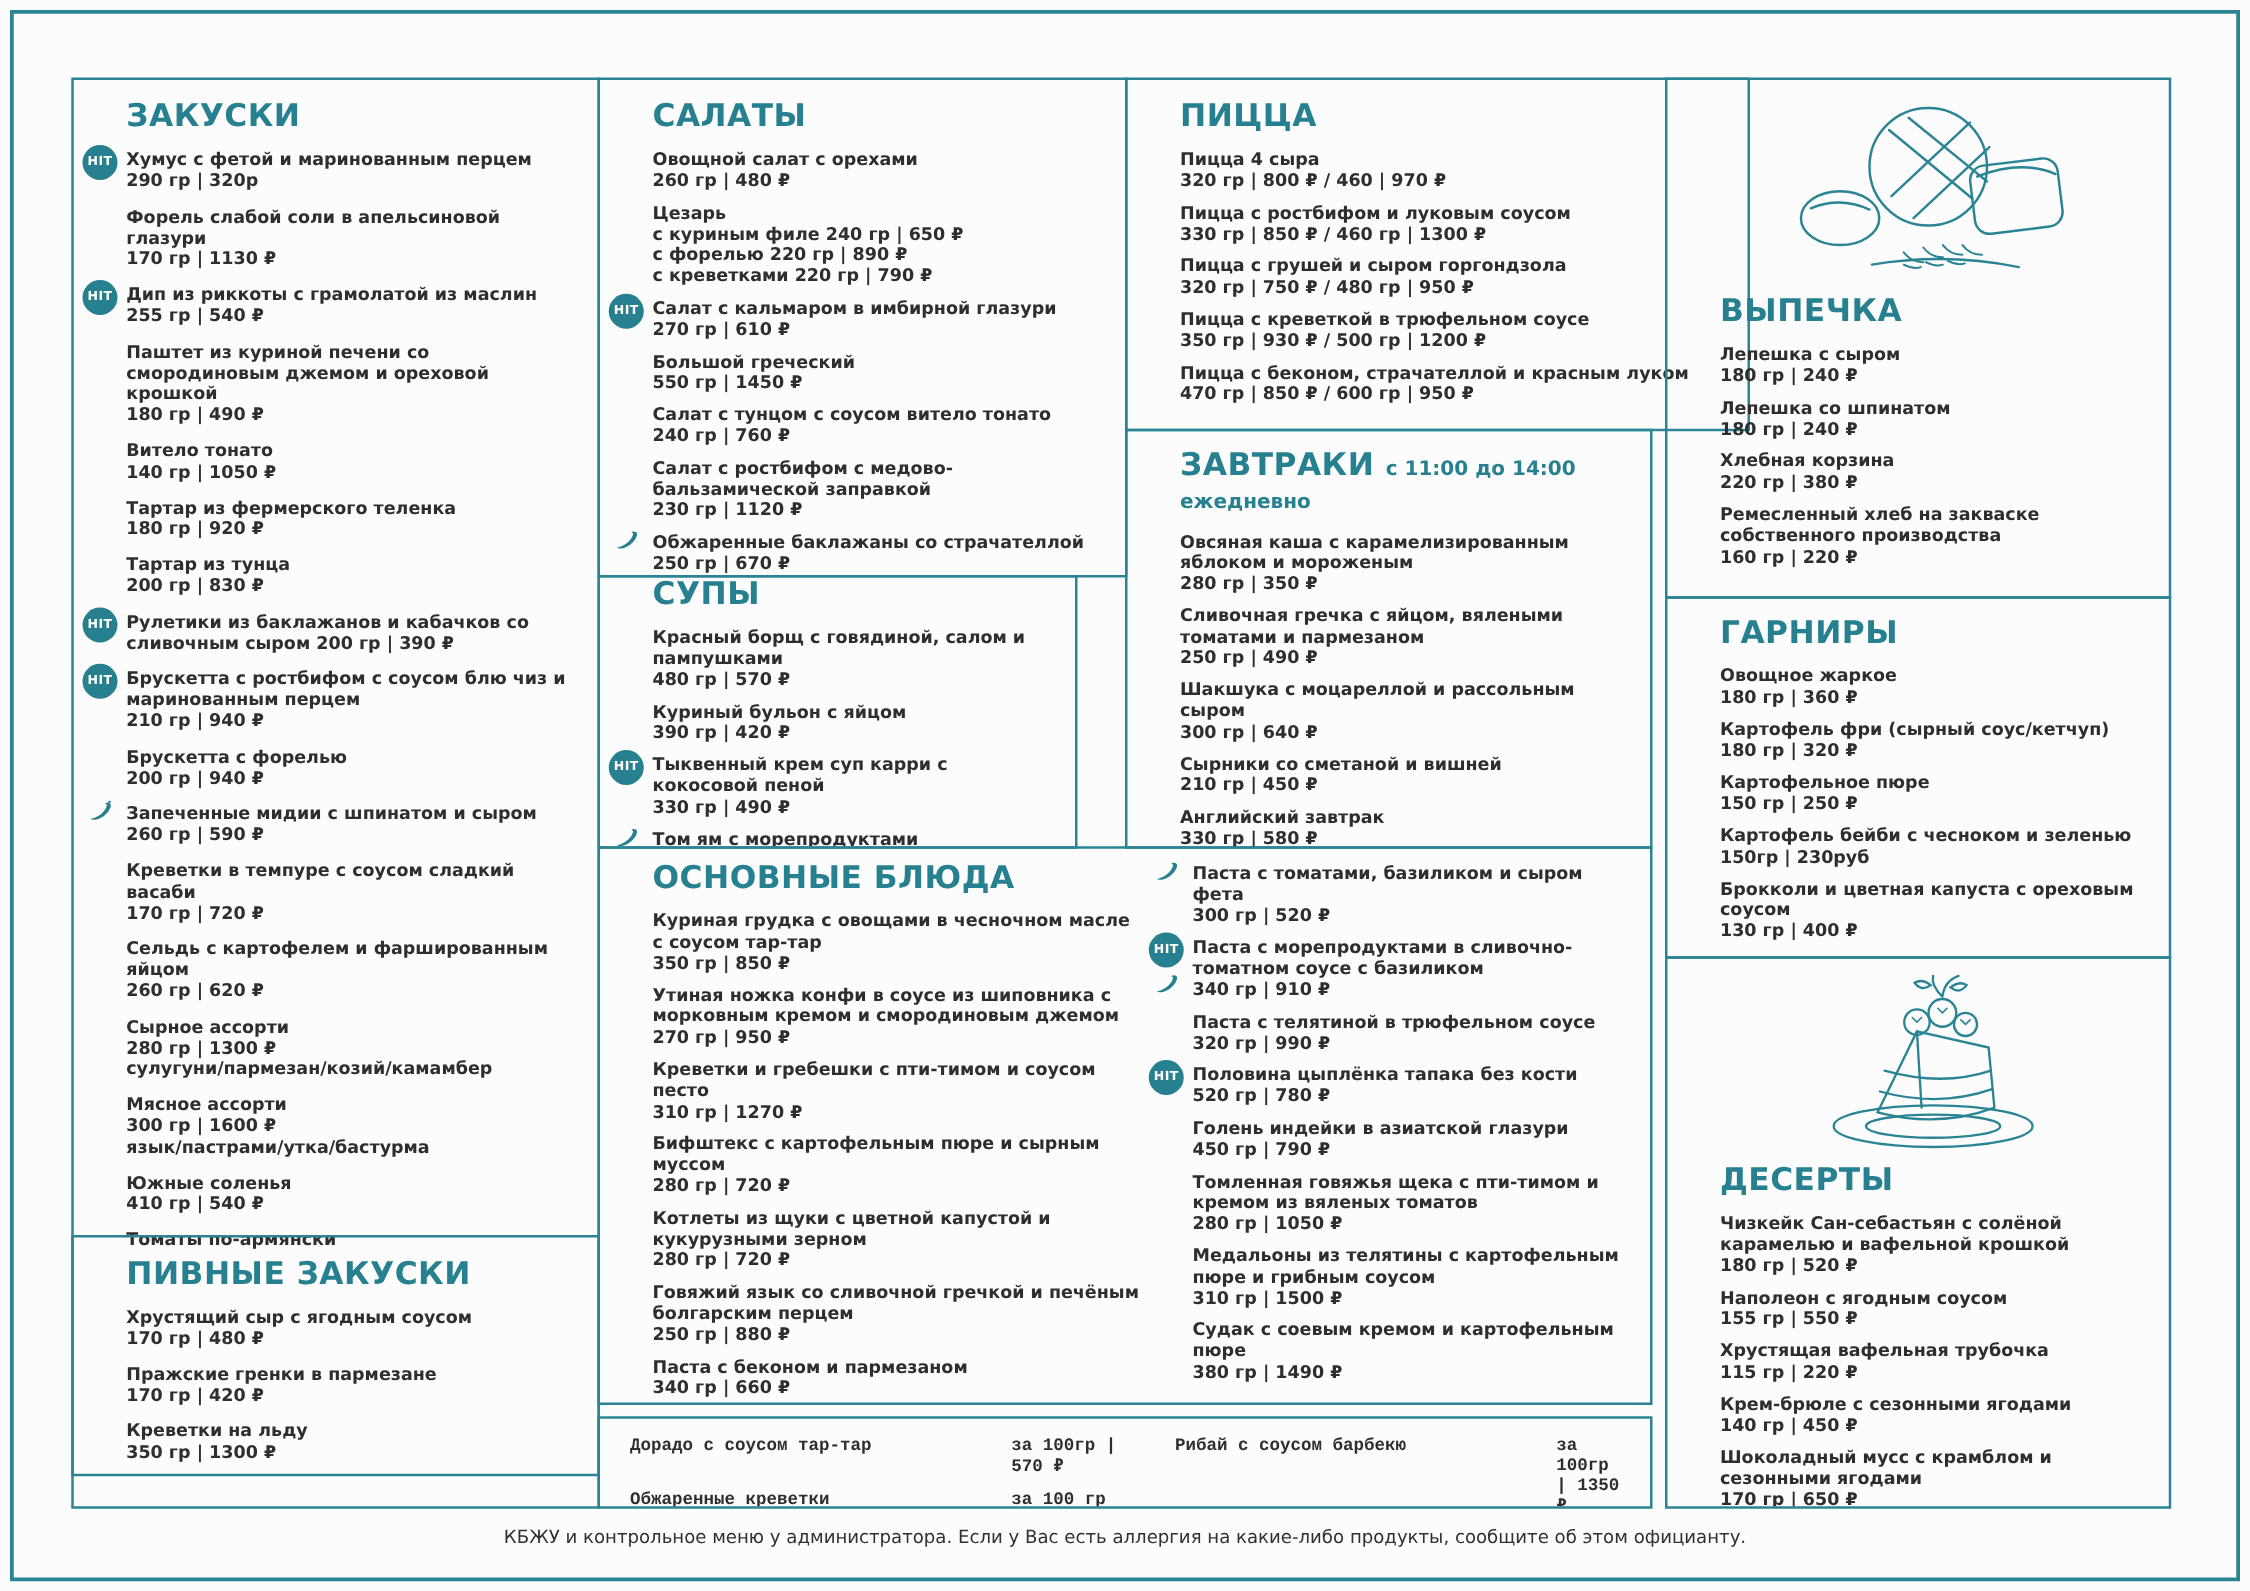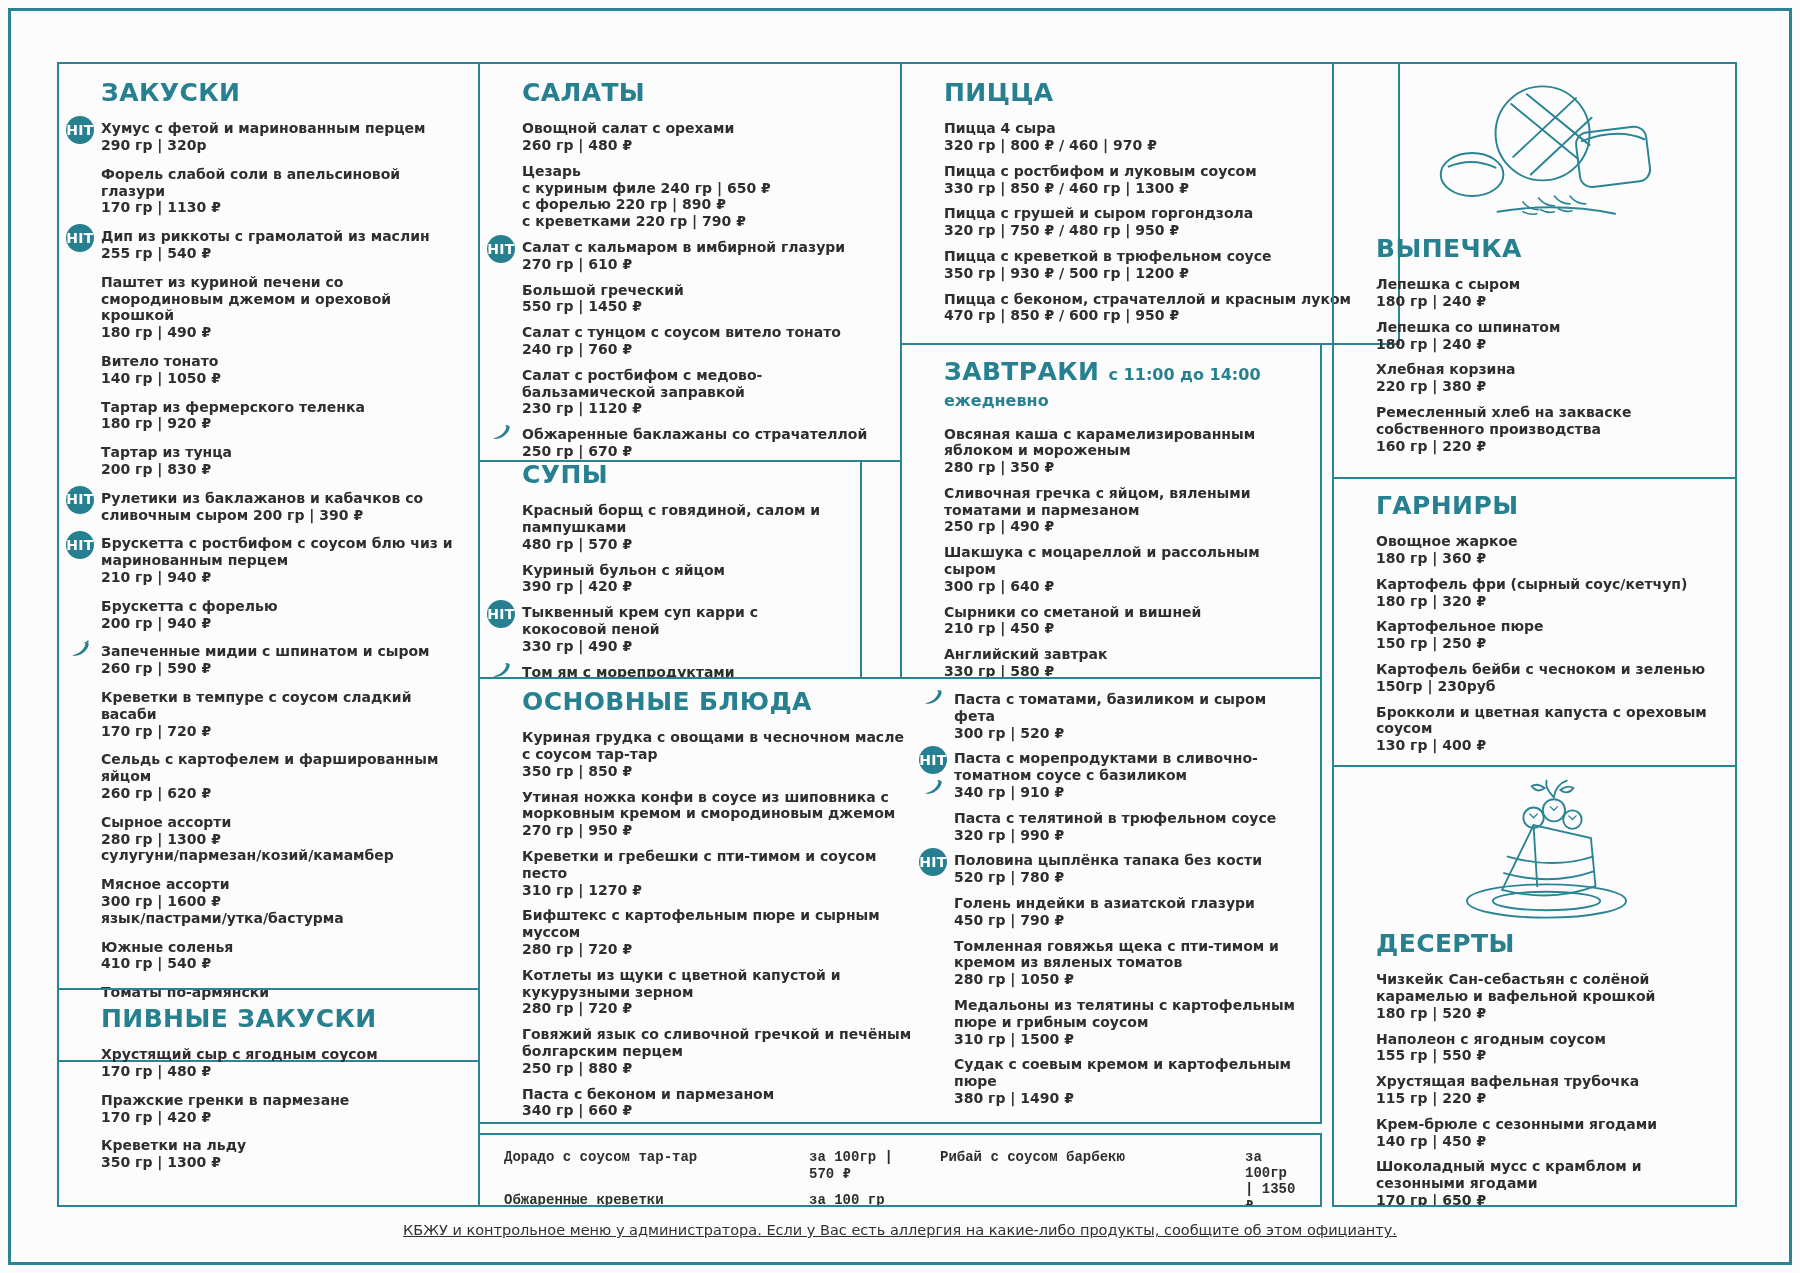--- a/index.html
+++ b/index.html
@@ -31,47 +31,47 @@
   }
   .tight .mi{margin-bottom:9px;}
   .mi-name{display:inline;}
   .mi-detail{display:block;}
   .badges{
     position:absolute;left:-36px;top:-4px;width:30px;
     display:flex;flex-direction:column;align-items:center;gap:3px;
   }
   .hit{
     width:28px;height:28px;border-radius:50%;background:var(--accent);
-    color:#fff;font-size:14px;font-weight:700;letter-spacing:.3px;
+    color:#fff;font-size:10px;font-weight:700;letter-spacing:.3px;
     display:flex;align-items:center;justify-content:center;flex:0 0 auto;
   }
   .chili{width:21px;height:21px;flex:0 0 auto;}
   .cols{display:flex;align-items:flex-start;justify-content:flex-end;}
   .col{width:50%;box-sizing:border-box;}
   .col.right{padding-left:20px;padding-top:2px;}
   
   .strip{padding:11px 24px;}
   .strip-cols{display:flex;}
   .strip-col{width:50%;box-sizing:border-box;font-family:Liberation Mono, monospace;}
   .strip-row{display:flex;margin:3px 0 10px 0;font-size:14px;font-weight:600;}
   .strip-name{width:305px;flex:0 0 auto;}
   .strip-price{flex:1;}
   .illus{display:block;margin:2px auto 6px auto;}
   .footer{
     position:absolute;left:0;right:0;top:1222px;text-align:center;
-    font-size:14.5px;font-weight:500;color:#303030;text-decoration:underline;
+    font-size:14.5px;font-weight:500;color:#303030;
   }
 </style>
 </head>
 <body>
 
 <div class="page">
   <div class="frame"></div>
 
-  <section class="box" style="left:57px;top:62px;width:423px;height:1000px;">
+  <section class="box" style="left:57px;top:62px;width:423px;height:1119px;">
     <h2 class="sec">ЗАКУСКИ</h2>
     <div class="items">
 
     <div class="mi">
           <span class="badges">
             <span class="hit">
               <span>HIT</span>
             </span>
 
           </span>

